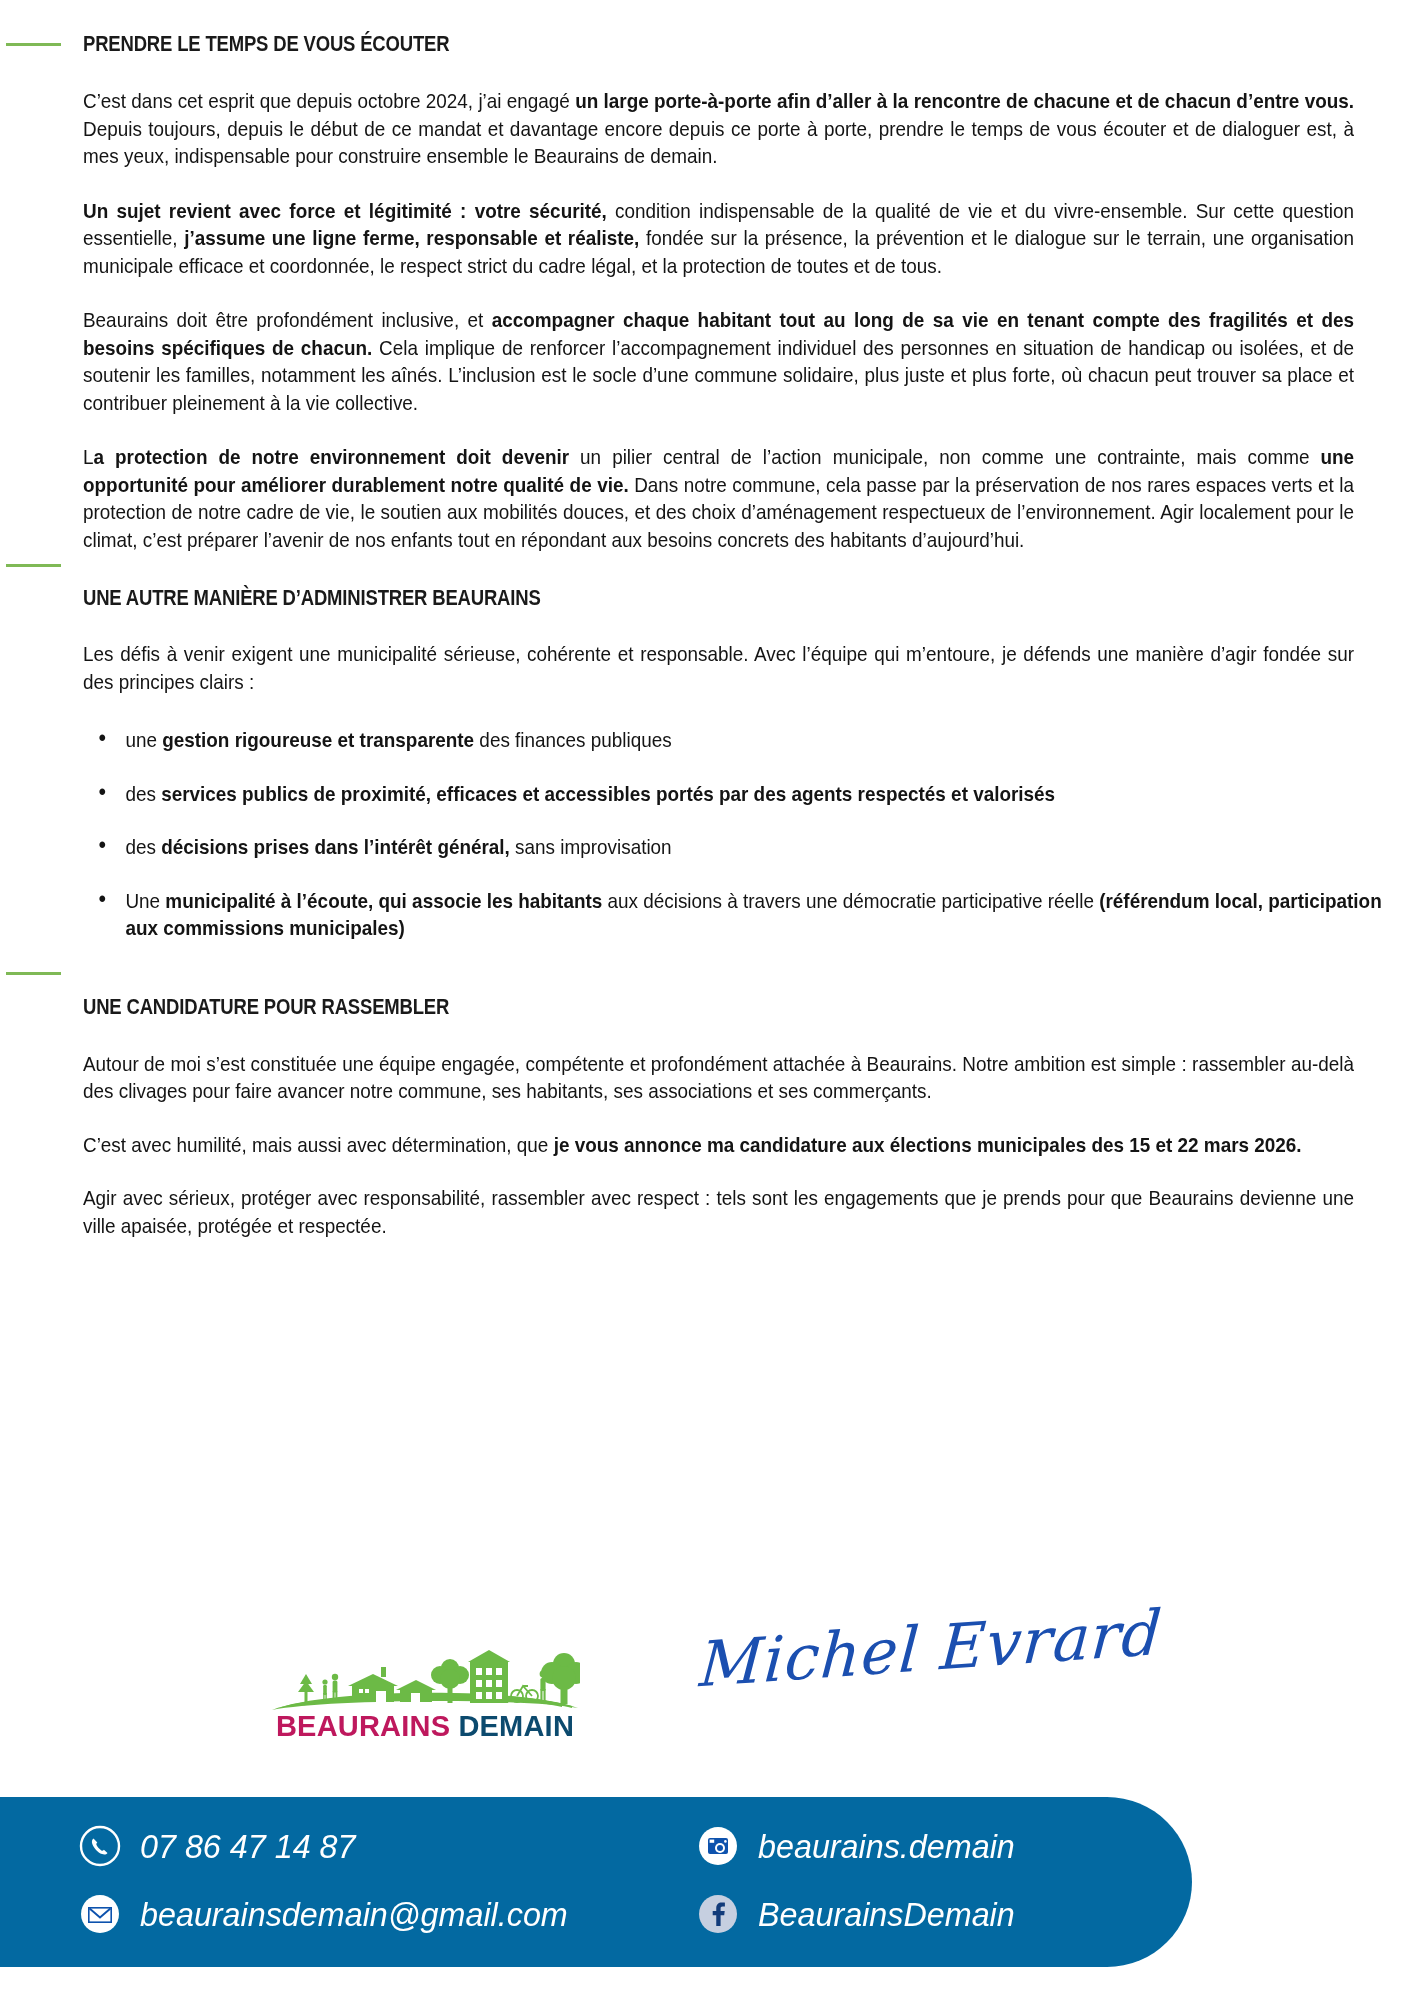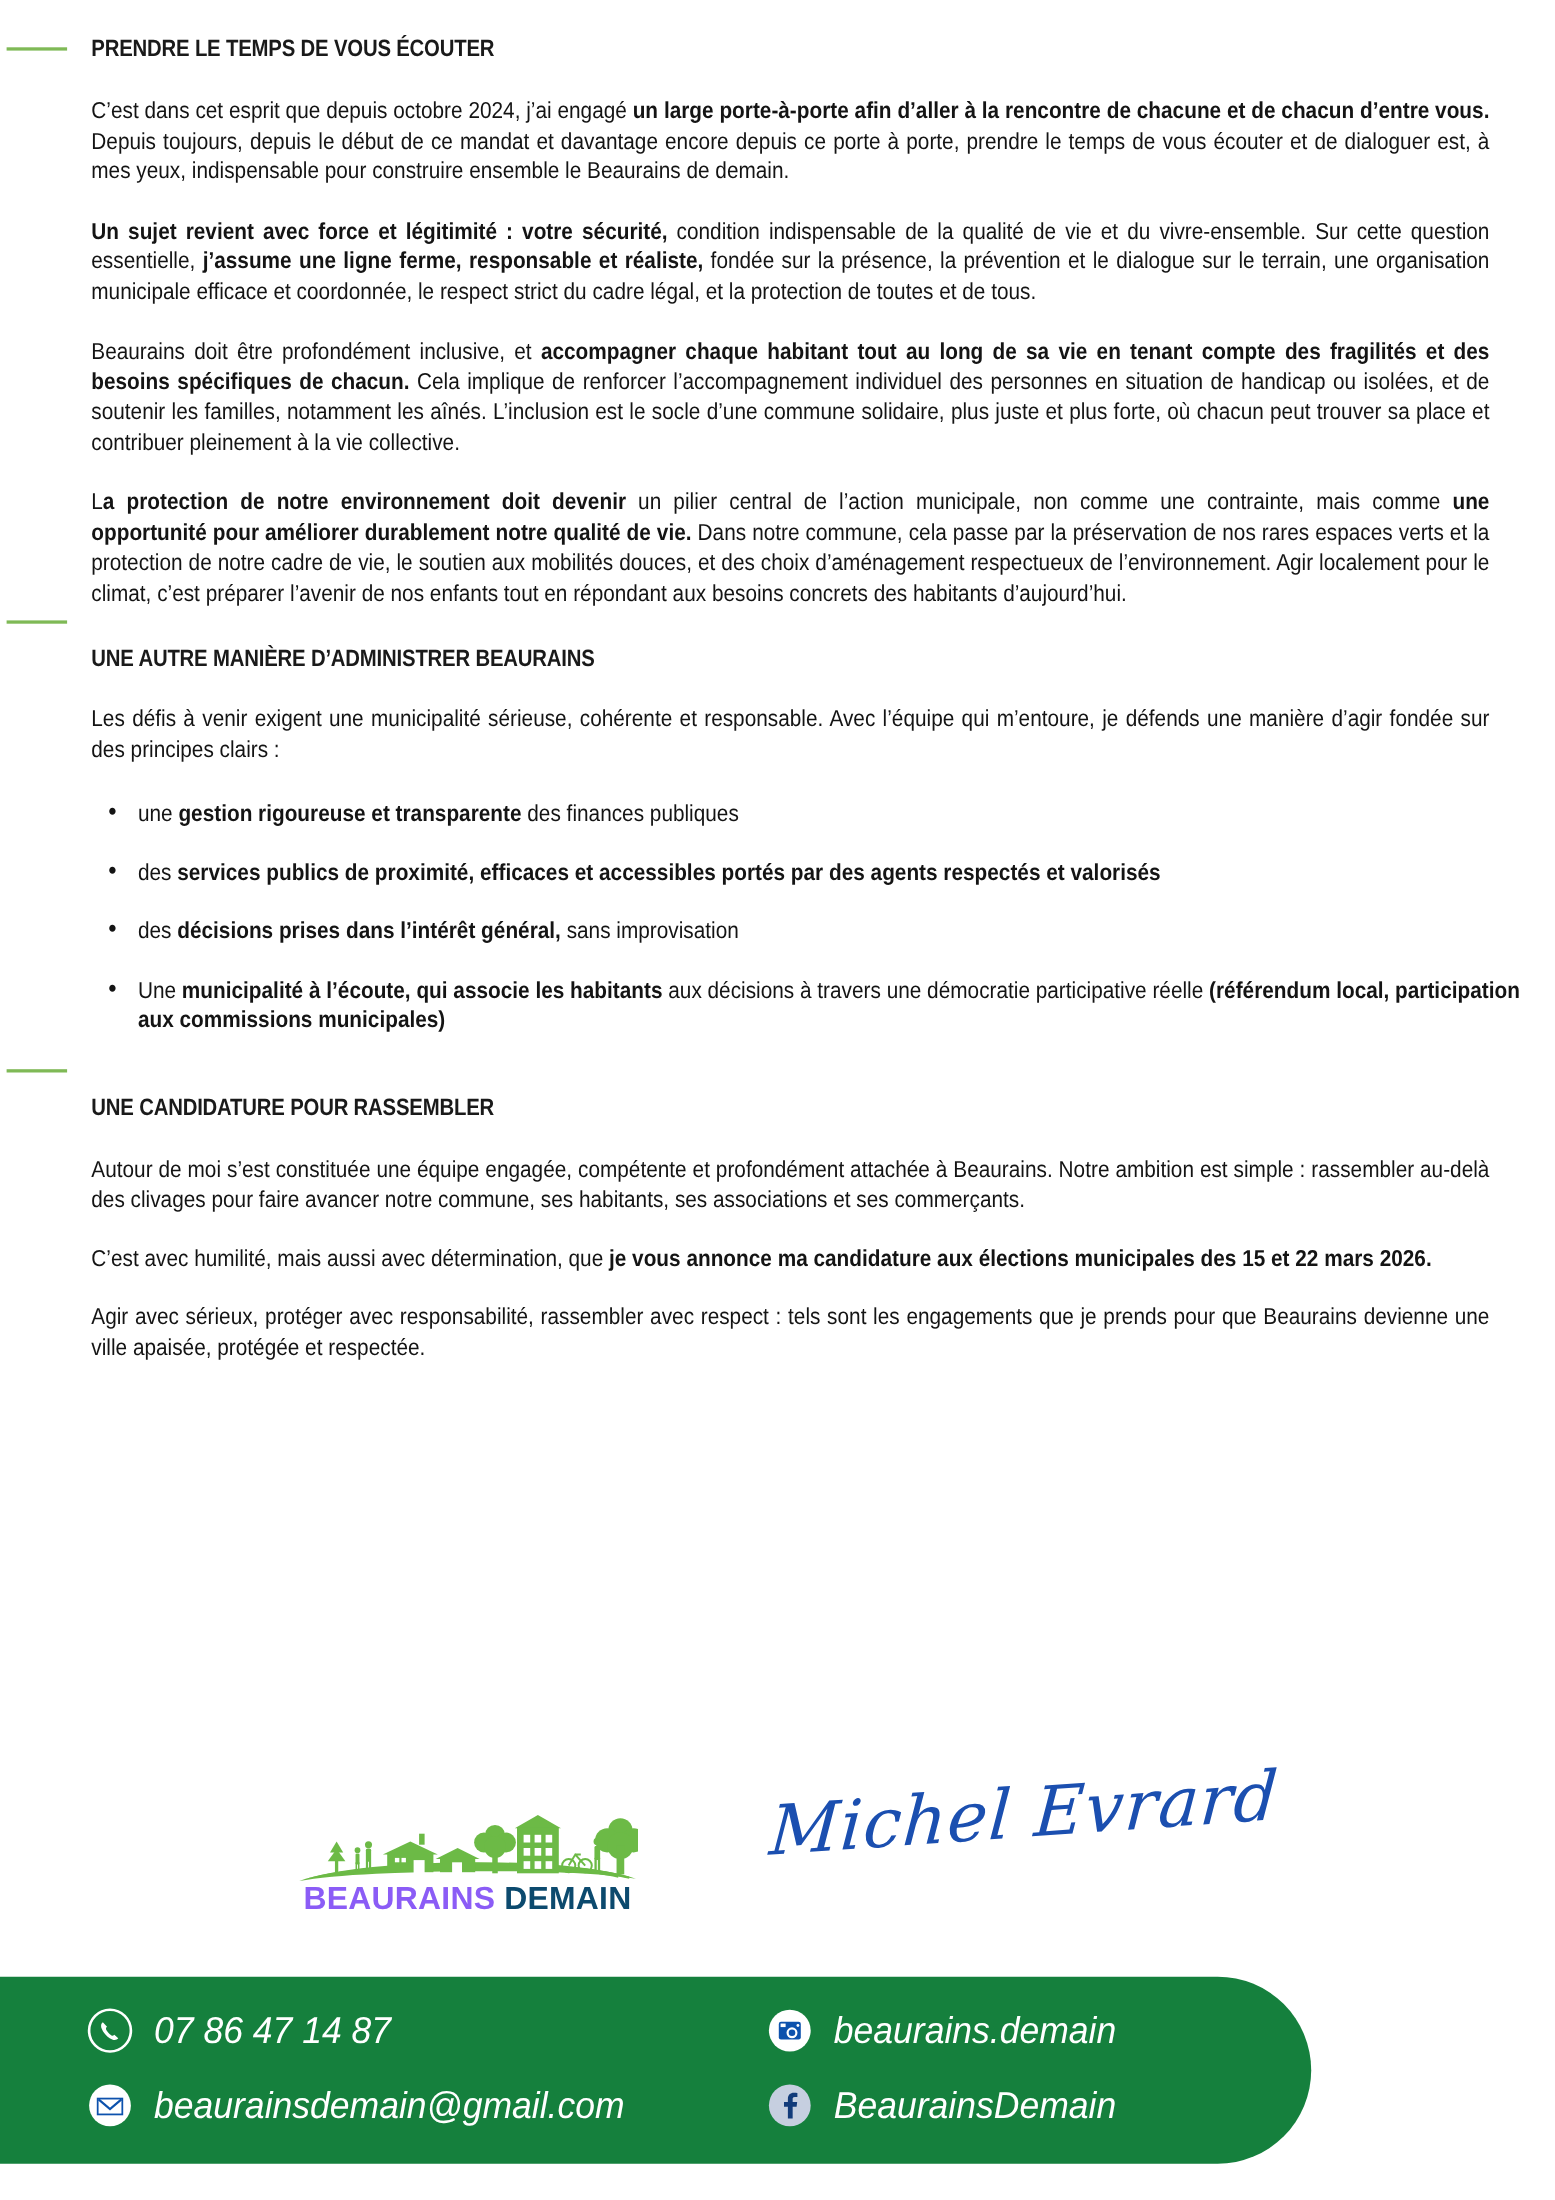--- a/index.html
+++ b/index.html
@@ -97,21 +97,21 @@
     position:absolute;
     left:0;
     top:80px;
     width:310px;
     text-align:center;
     font-size:29px;
     font-weight:bold;
     letter-spacing:0.2px;
     white-space:nowrap;
   }
-  .logo-text .b1{color:#8b5cf6;}
+  .logo-text .b1{color:#be185d;}
   .logo-text .b2{color:#0c4a6e;}
 
   
   .signature{
     position:absolute;
     left:700px;
     top:1628px;
     font-family:"DejaVu Serif", serif;
     font-style:italic;
     font-size:62px;
@@ -122,21 +122,21 @@
     white-space:nowrap;
   }
 
   
   .footer{
     position:absolute;
     left:0;
     top:1797px;
     width:1192px;
     height:170px;
-    background:#15803d;
+    background:#0369a1;
     border-top-right-radius:130px;
     border-bottom-right-radius:130px;
   }
   .fcol{
     position:absolute;
     color:#fff;
     font-style:italic;
   }
   .frow{
     display:flex;

